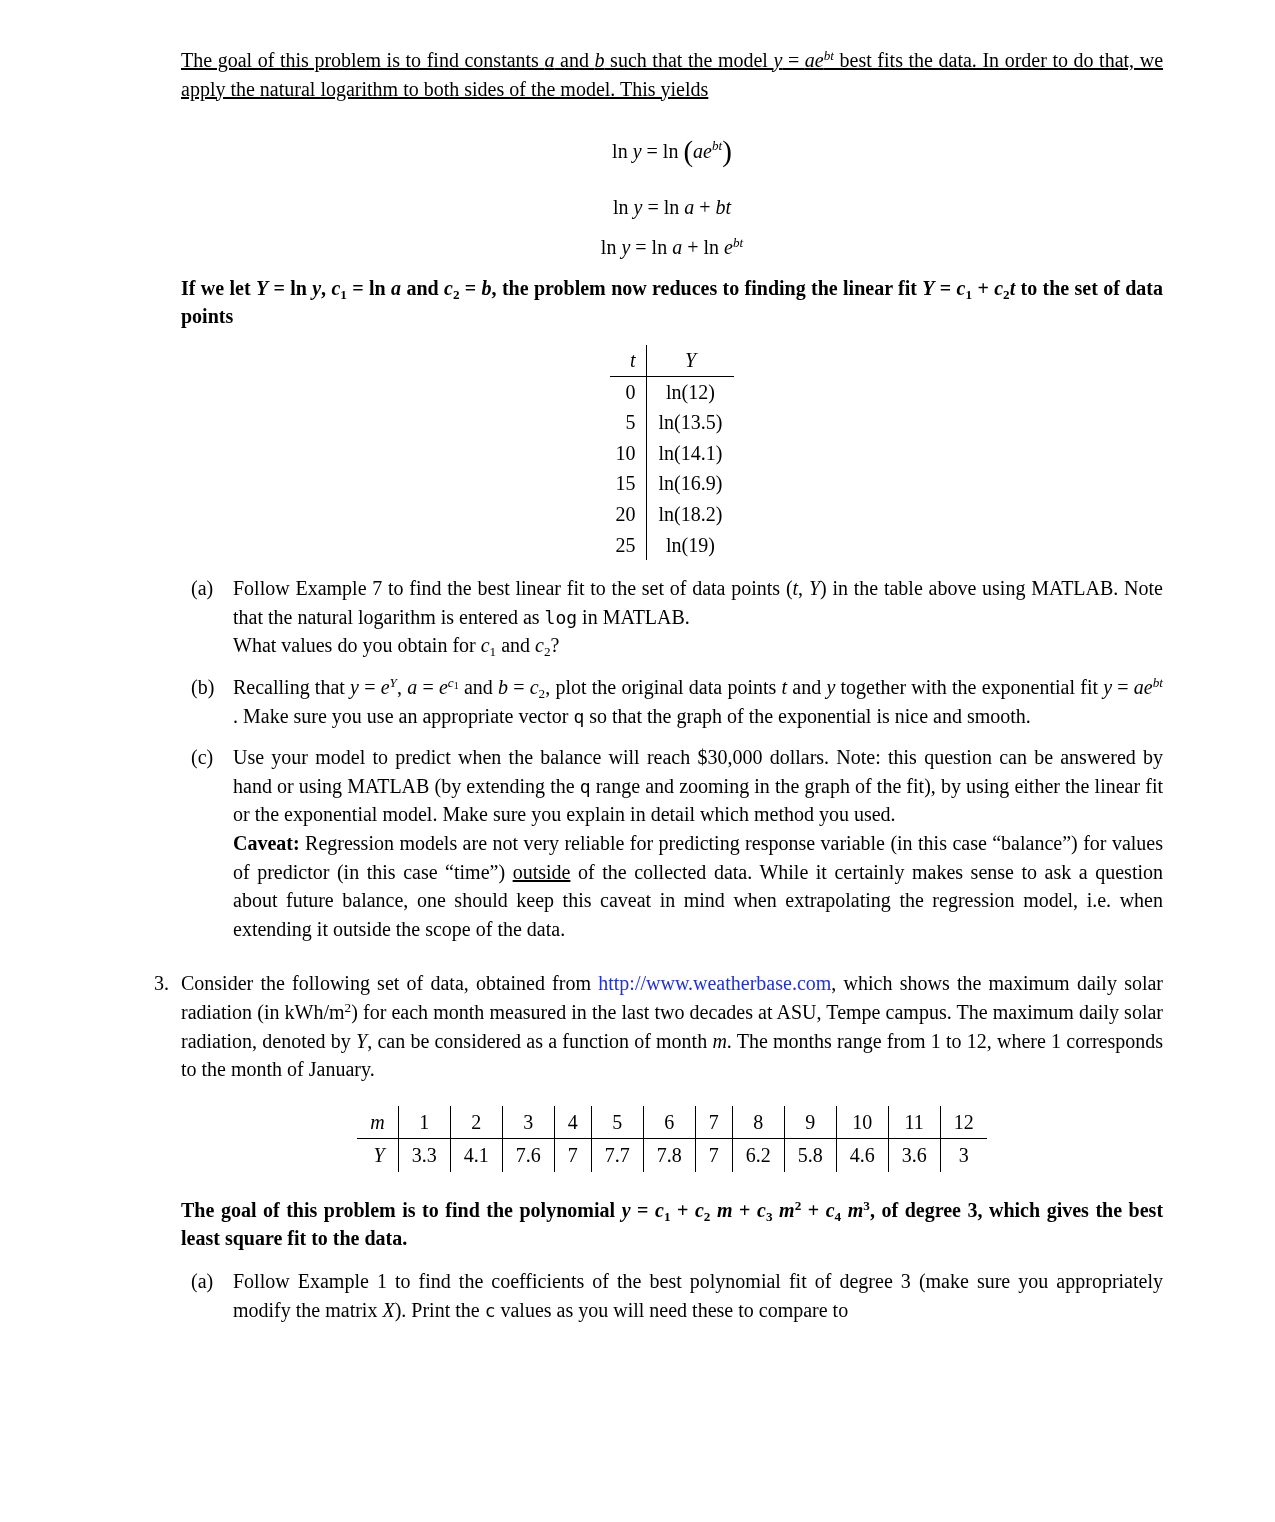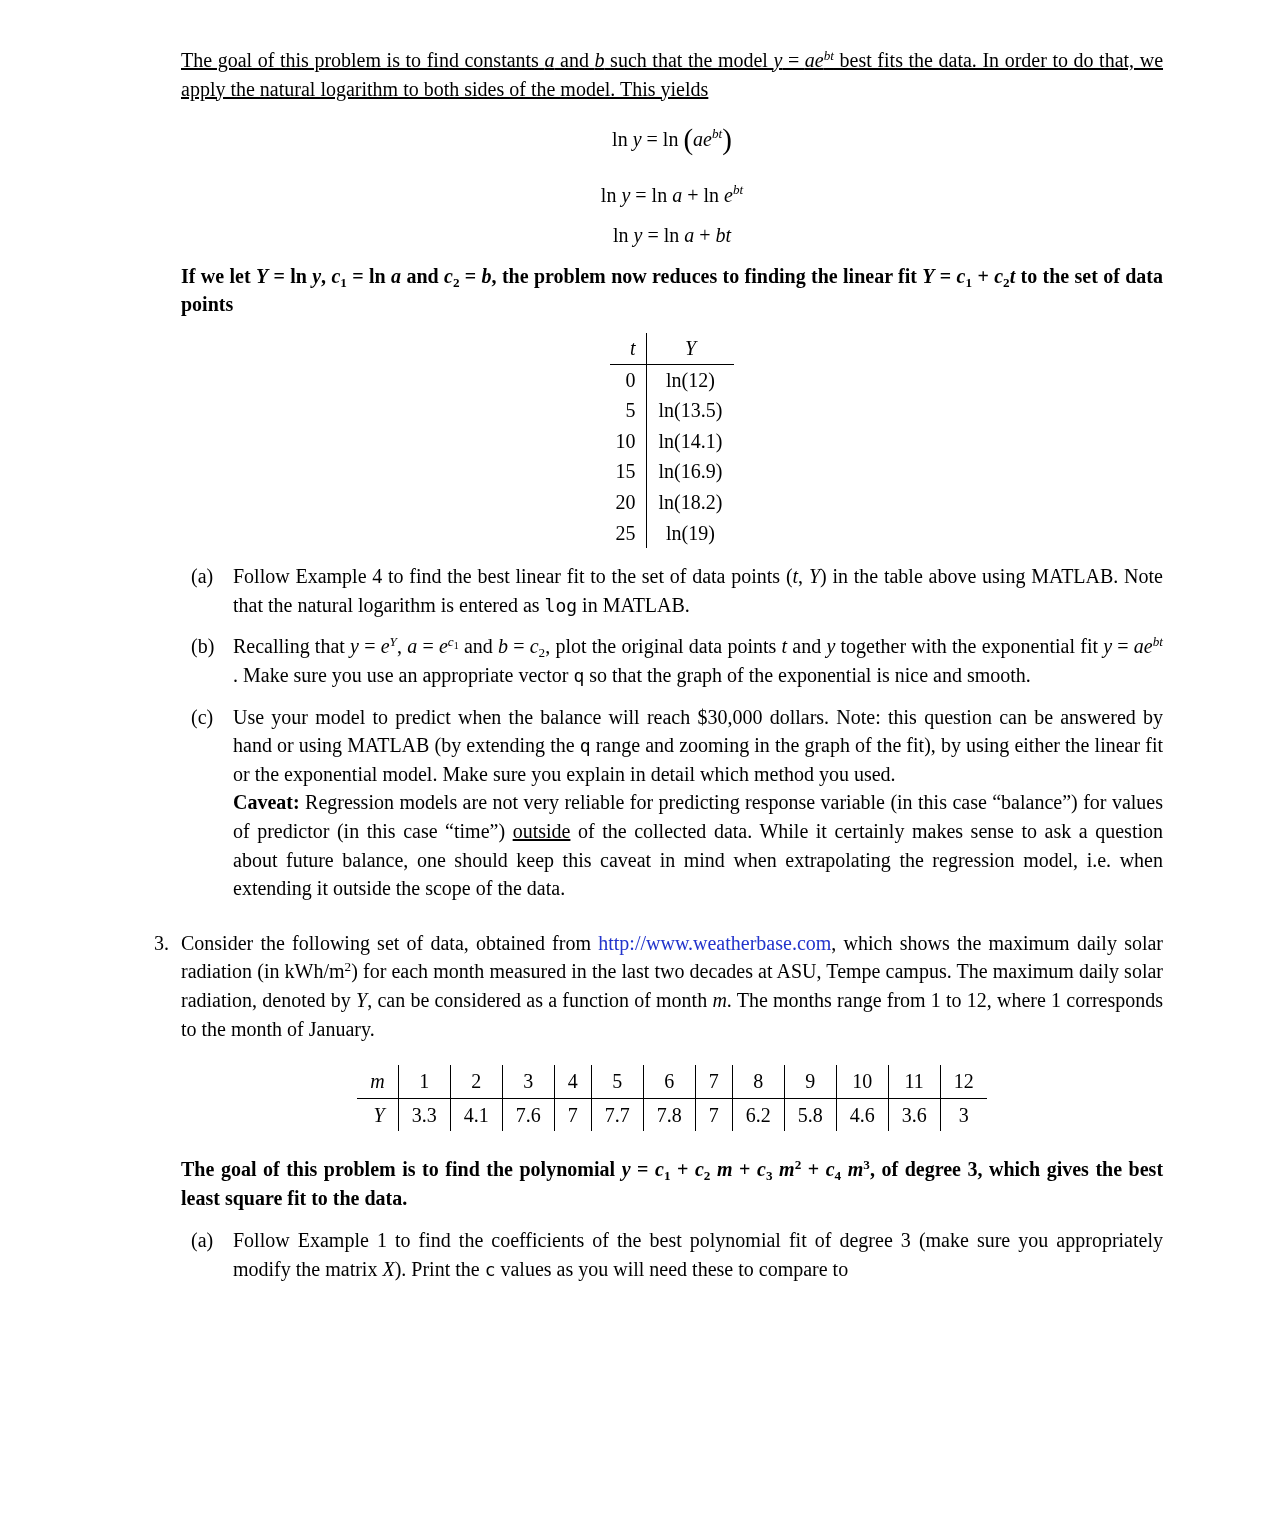--- a/index.html
+++ b/index.html
@@ -19,21 +19,21 @@
   .r.u    { text-decoration: underline; }
   .r.mono { font-family: "DejaVu Sans Mono", "Liberation Mono", monospace; font-size: 0.9em; }
   .r.link { color: var(--link, #2233cc); }
   .r.sup  { font-size: 0.66em; position: relative; top: -0.55em; }
   .r.sub  { font-size: 0.66em; position: relative; top: 0.28em; }
   .r.sup2 { font-size: 0.5em;  position: relative; top: -0.45em; }
   .r.big  { font-size: 1.45em; vertical-align: -0.12em; }
 
   
   .eq { text-align: center; margin: 10px 0 12px; }
-  .eq-first { margin: 16px 0 20px; }
+  .eq-first { margin: 28px 0 20px; }
   .eq + .eq { margin-top: 2px; }
 
   
   .tbl-ty { border-collapse: collapse; margin: 6px auto 14px; }
   .tbl-ty th { font-style: italic; font-weight: normal; border-bottom: 1px solid #000; }
   .tbl-ty th, .tbl-ty td { padding: 1px 12px; }
   .tbl-ty th:first-child, .tbl-ty td:first-child {
     border-right: 1px solid #000; text-align: right; padding-left: 6px; padding-right: 10px;
   }
   .tbl-ty th:last-child, .tbl-ty td:last-child { text-align: center; }
@@ -66,22 +66,22 @@
 <body>
 
 <div class="page">
 
   <section>
     <p class="mb-sm"><span class="r">The goal of this problem is to find constants </span><span class="r i">a</span><span class="r"> and </span><span class="r i">b</span><span class="r"> such that the model </span><span class="r i">y</span><span class="r"> = </span><span class="r i">ae</span><span class="r sup i">bt</span><span class="r"> best fits the data. In order to do that, we apply the natural logarithm to both sides of the model. This yields</span></p>
 
     <div class="eq eq-first"><span class="r">ln </span><span class="r i">y</span><span class="r"> = ln </span><span class="r big">(</span><span class="r i">ae</span><span class="r sup i">bt</span><span class="r big">)</span></div>
 
 
+    <div class="eq"><span class="r">ln </span><span class="r i">y</span><span class="r"> = ln </span><span class="r i">a</span><span class="r"> + </span><span class="r i">bt</span></div>
     <div class="eq"><span class="r">ln </span><span class="r i">y</span><span class="r"> = ln </span><span class="r i">a</span><span class="r"> + ln </span><span class="r i">e</span><span class="r sup i">bt</span></div>
-    <div class="eq"><span class="r">ln </span><span class="r i">y</span><span class="r"> = ln </span><span class="r i">a</span><span class="r"> + </span><span class="r i">bt</span></div>
 
     <p class="mb-md"><span class="r">If we let </span><span class="r i">Y</span><span class="r"> = ln </span><span class="r i">y</span><span class="r">, </span><span class="r i">c</span><span class="r sub">1</span><span class="r"> = ln </span><span class="r i">a</span><span class="r"> and </span><span class="r i">c</span><span class="r sub">2</span><span class="r"> = </span><span class="r i">b</span><span class="r">, the problem now reduces to finding the linear fit </span><span class="r i">Y</span><span class="r"> = </span><span class="r i">c</span><span class="r sub">1</span><span class="r"> + </span><span class="r i">c</span><span class="r sub">2</span><span class="r i">t</span><span class="r"> to the set of data points</span></p>
 
     <table class="tbl-ty">
       <thead>
         <tr>
           <th>t</th>
           <th>Y</th>
         </tr>
       </thead>
@@ -108,21 +108,22 @@
           </tr>
           <tr>
             <td>25</td>
             <td>ln(19)</td>
           </tr>
         </tbody>
     </table>
 
     <div class="li">
       <span class="lbl">(a)</span>
-      <p><span class="r">Follow Example 4 to find the best linear fit to the set of data points (</span><span class="r i">t</span><span class="r">, </span><span class="r i">Y</span><span class="r">) in the table above using MATLAB. Note that the natural logarithm is entered as </span><span class="r mono">log</span><span class="r"> in MATLAB.</span></p>
+      <p><span class="r">Follow Example 7 to find the best linear fit to the set of data points (</span><span class="r i">t</span><span class="r">, </span><span class="r i">Y</span><span class="r">) in the table above using MATLAB. Note that the natural logarithm is entered as </span><span class="r mono">log</span><span class="r"> in MATLAB.</span></p>
+      <p><span class="r">What values do you obtain for </span><span class="r i">c</span><span class="r sub">1</span><span class="r"> and </span><span class="r i">c</span><span class="r sub">2</span><span class="r">?</span></p>
     </div>
 
     <div class="li">
       <span class="lbl">(b)</span>
       <p><span class="r">Recalling that </span><span class="r i">y</span><span class="r"> = </span><span class="r i">e</span><span class="r sup i">Y</span><span class="r">, </span><span class="r i">a</span><span class="r"> = </span><span class="r i">e</span><span class="r sup i">c</span><span class="r sup2">1</span><span class="r"> and </span><span class="r i">b</span><span class="r"> = </span><span class="r i">c</span><span class="r sub">2</span><span class="r">, plot the original data points </span><span class="r i">t</span><span class="r"> and </span><span class="r i">y</span><span class="r"> together with the exponential fit </span><span class="r i">y</span><span class="r"> = </span><span class="r i">ae</span><span class="r sup i">bt</span><span class="r"> . Make sure you use an appropriate vector </span><span class="r mono">q</span><span class="r"> so that the graph of the exponential is nice and smooth.</span></p>
     </div>
 
     <div class="li">
       <span class="lbl">(c)</span>
       <p><span class="r">Use your model to predict when the balance will reach $30,000 dollars. Note: this question can be answered by hand or using MATLAB (by extending the </span><span class="r mono">q</span><span class="r"> range and zooming in the graph of the fit), by using either the linear fit or the exponential model. Make sure you explain in detail which method you used.</span></p>

